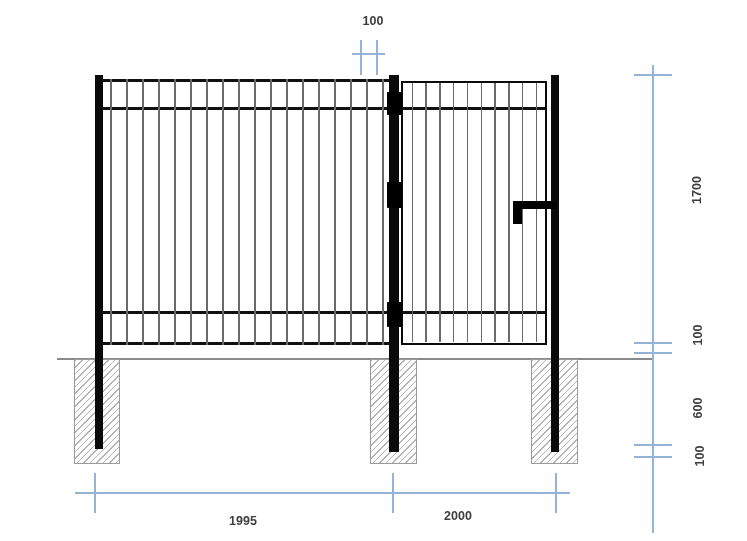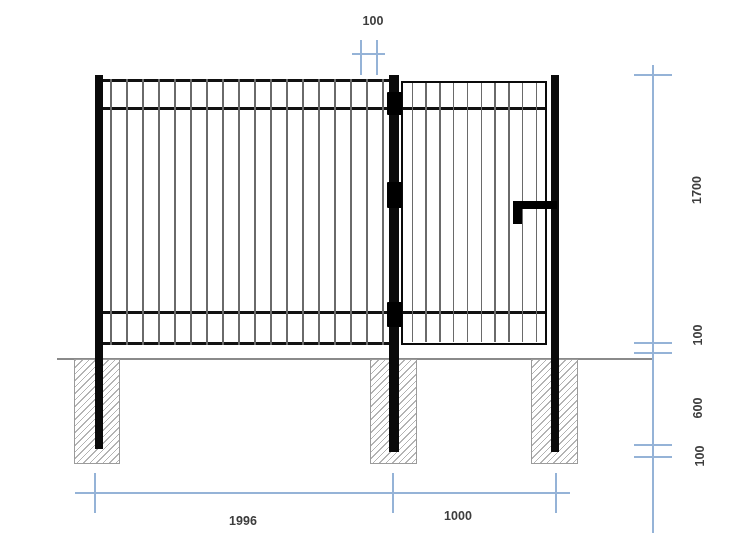--- a/index.html
+++ b/index.html
@@ -109,16 +109,16 @@
   <div class="dim-h" style="left:634px;top:456px;width:38px;"></div>
   <div class="dim-label rot" style="left:675px;top:182px;width:44px;">1700</div>
   <div class="dim-label rot" style="left:676px;top:327px;width:44px;">100</div>
   <div class="dim-label rot" style="left:676px;top:400px;width:44px;">600</div>
   <div class="dim-label rot" style="left:678px;top:448px;width:44px;">100</div>
 
   <div class="dim-h" style="left:75px;top:492px;width:495px;"></div>
   <div class="dim-v" style="left:94px;top:473px;height:40px;"></div>
   <div class="dim-v" style="left:392px;top:473px;height:40px;"></div>
   <div class="dim-v" style="left:555px;top:473px;height:40px;"></div>
-  <div class="dim-label" style="left:213px;top:513px;width:60px;">1996</div>
-  <div class="dim-label" style="left:428px;top:508px;width:60px;">1000</div>
+  <div class="dim-label" style="left:213px;top:513px;width:60px;">1995</div>
+  <div class="dim-label" style="left:428px;top:508px;width:60px;">2000</div>
 
 </div>
 
 </body></html>

